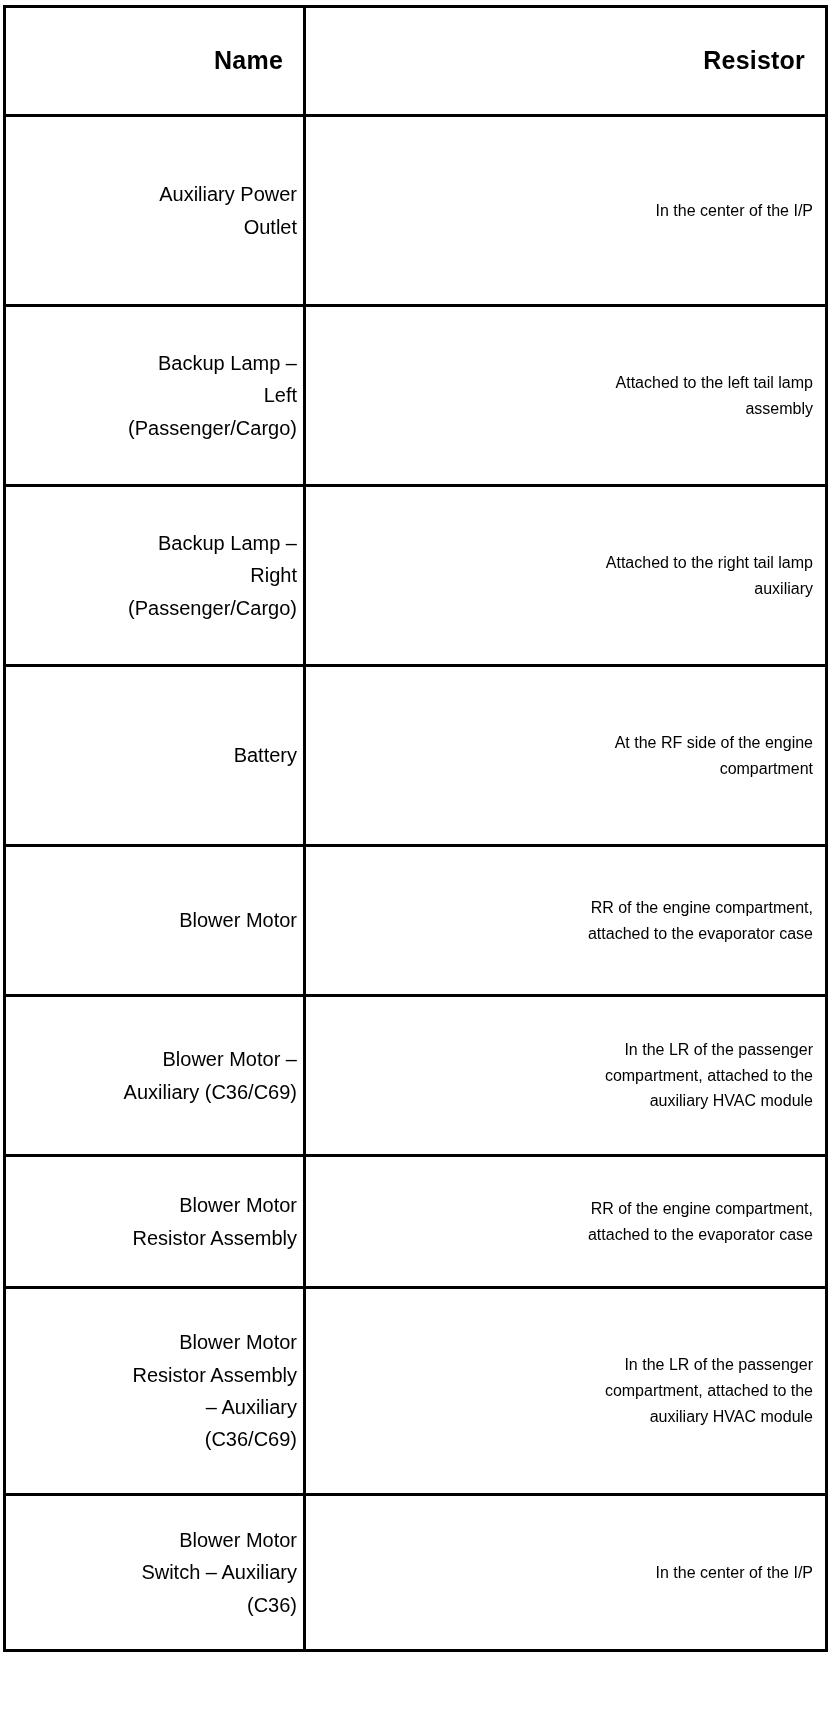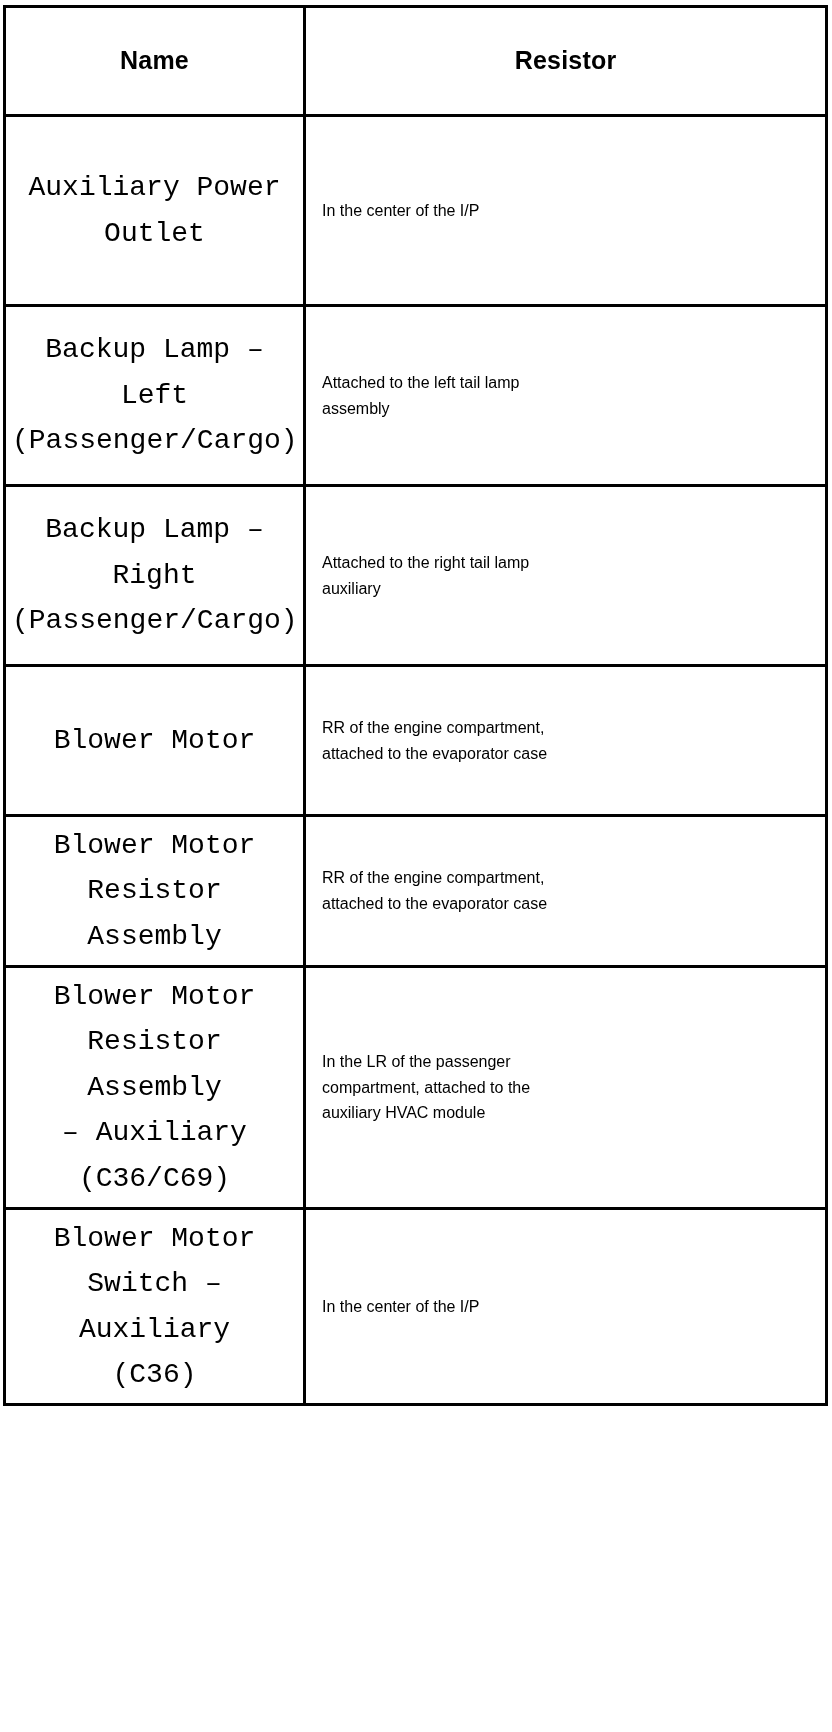--- a/index.html
+++ b/index.html
@@ -38,48 +38,48 @@
     border: 3px solid #000000;
     padding: 0;
     vertical-align: middle;
     background: #ffffff;
   }
 
   col.col-name { width: 300px; }
   col.col-location { width: 522px; }
 
   .cell-inner {
-    padding: 6px 26px;
+    padding: 6px 20px;
     box-sizing: border-box;
+    text-align: right;
   }
 
   
   th.header-cell {
     height: 106px;
     text-align: center;
   }
   th.header-cell .cell-inner {
     font-size: 25px;
     font-weight: bold;
     line-height: 1.25;
     letter-spacing: 0.2px;
   }
 
   
   td.name-cell {
     text-align: center;
   }
   td.name-cell .cell-inner {
-    font-size: 28px;
+    font-size: 20px;
     font-weight: normal;
     line-height: 1.62;
     white-space: pre-line;
     padding-left: 6px;
     padding-right: 6px;
-    font-family: Liberation Mono, monospace;
   }
 
   
   td.location-cell {
     text-align: left;
   }
   td.location-cell .cell-inner {
     font-size: 16px;
     font-weight: normal;
     line-height: 1.62;
@@ -133,27 +133,47 @@
           <td class="name-cell">
             <div class="cell-inner">Backup Lamp –
 Right
 (Passenger/Cargo)</div>
           </td>
           <td class="location-cell">
             <div class="cell-inner">Attached to the right tail lamp
 auxiliary</div>
           </td>
         </tr>
+        <tr style="height: 180px;">
+          <td class="name-cell">
+            <div class="cell-inner">Battery</div>
+          </td>
+          <td class="location-cell">
+            <div class="cell-inner">At the RF side of the engine
+compartment</div>
+          </td>
+        </tr>
         <tr style="height: 150px;">
           <td class="name-cell">
             <div class="cell-inner">Blower Motor</div>
           </td>
           <td class="location-cell">
             <div class="cell-inner">RR of the engine compartment,
 attached to the evaporator case</div>
+          </td>
+        </tr>
+        <tr style="height: 160px;">
+          <td class="name-cell">
+            <div class="cell-inner">Blower Motor –
+Auxiliary (C36/C69)</div>
+          </td>
+          <td class="location-cell">
+            <div class="cell-inner">In the LR of the passenger
+compartment, attached to the
+auxiliary HVAC module</div>
           </td>
         </tr>
         <tr style="height: 132px;">
           <td class="name-cell">
             <div class="cell-inner">Blower Motor
 Resistor Assembly</div>
           </td>
           <td class="location-cell">
             <div class="cell-inner">RR of the engine compartment,
 attached to the evaporator case</div>

